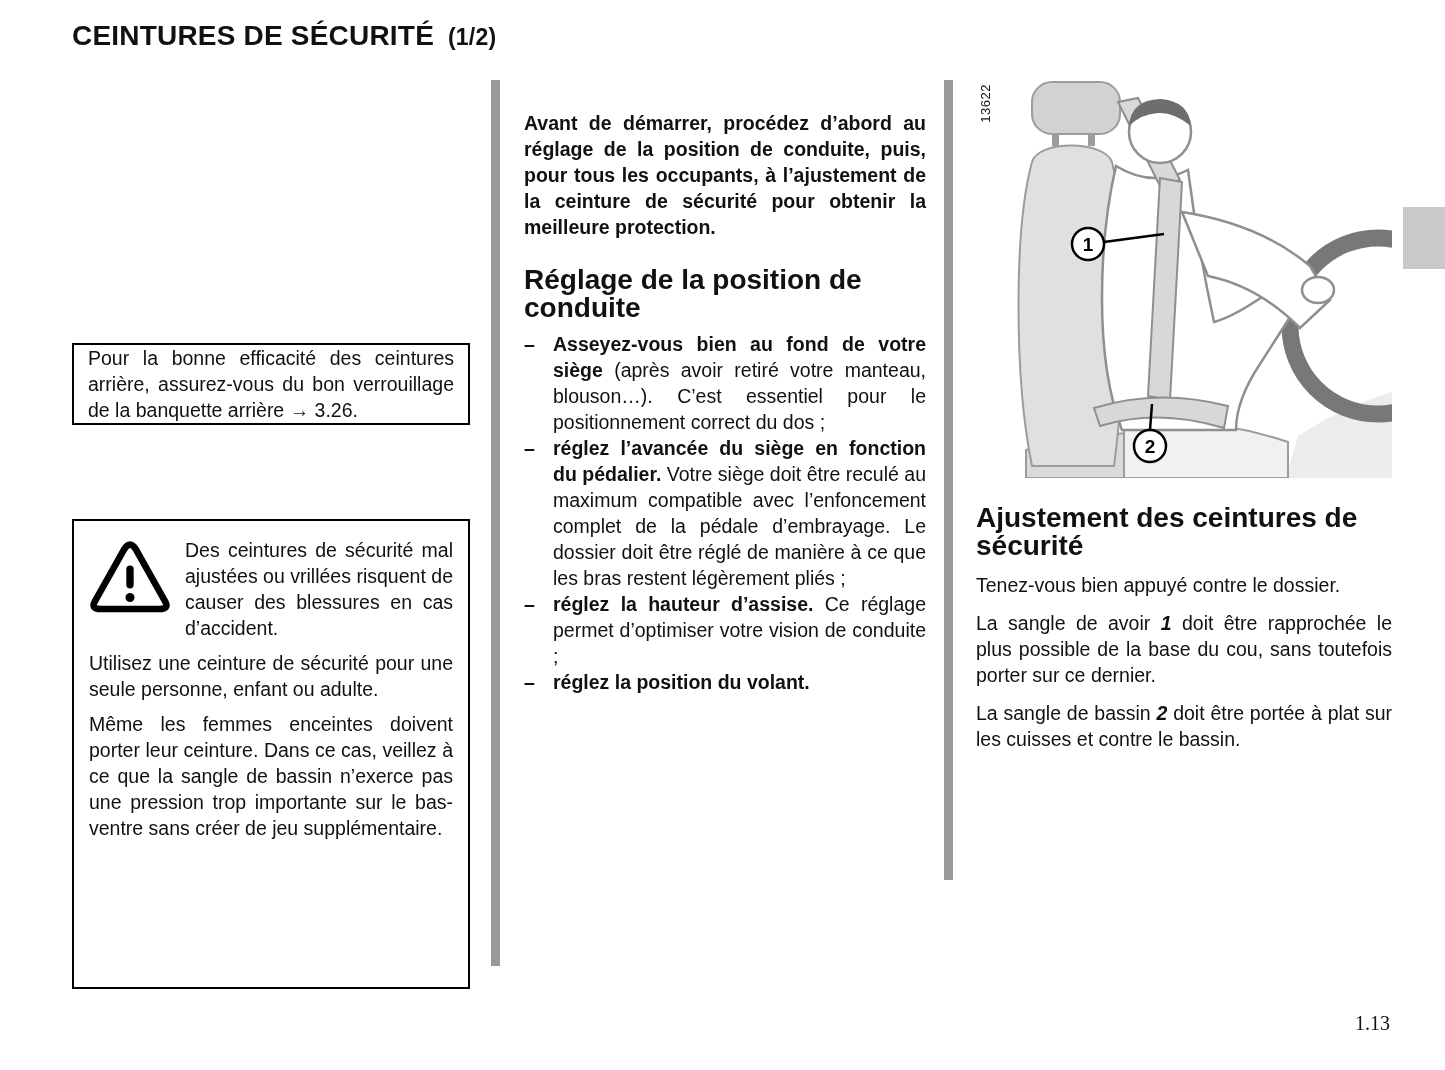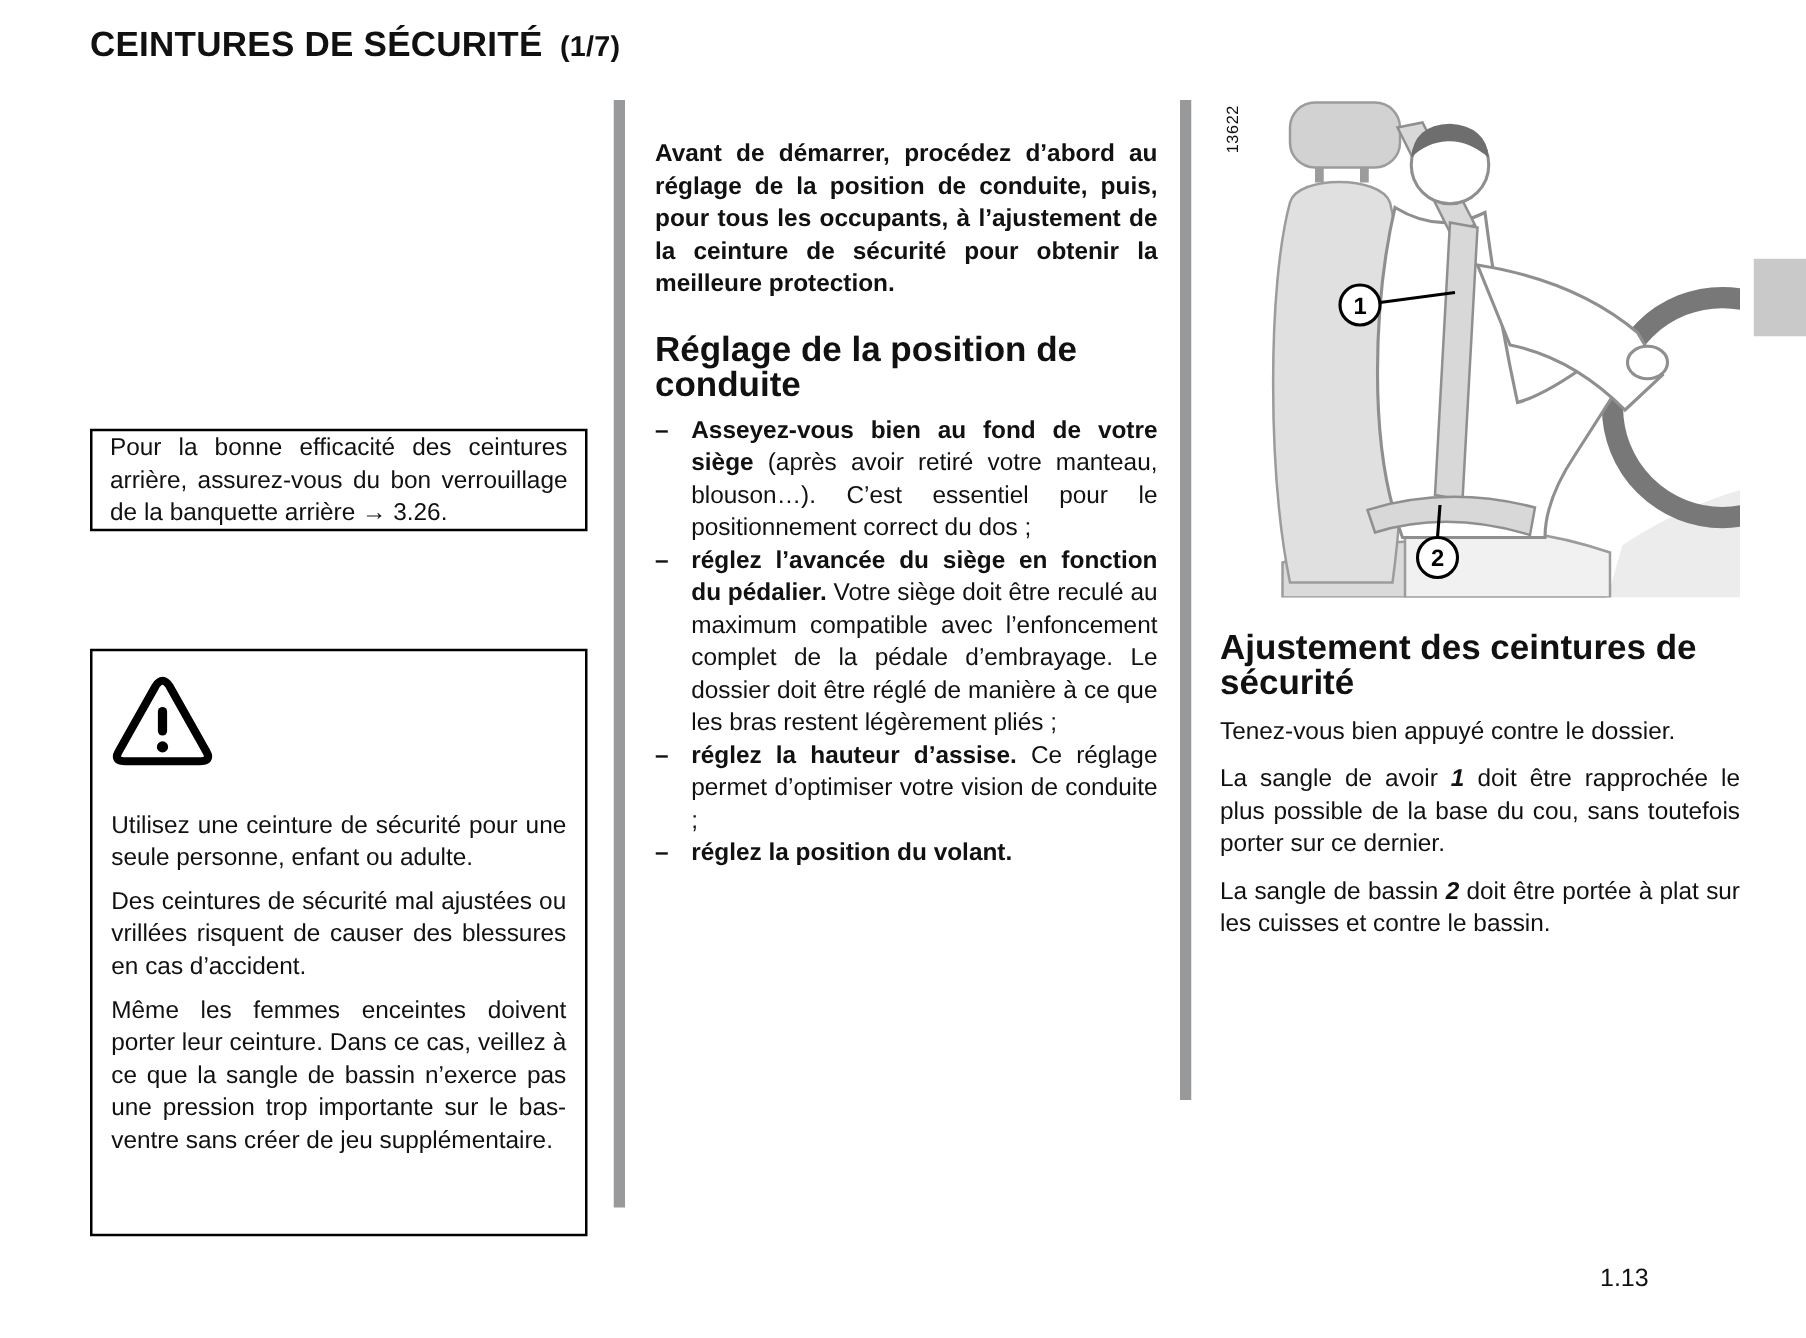--- a/index.html
+++ b/index.html
@@ -29,48 +29,48 @@
   .btext{flex:1;font-size:19.5px;line-height:26px;text-align:justify;}
   .col3{position:absolute;left:976px;top:76px;width:416px;}
   .figure{position:relative;width:416px;height:402px;}
   .figure svg{position:absolute;left:0;top:0;}
   .fig-code{position:absolute;left:2px;top:8px;writing-mode:vertical-rl;transform:rotate(180deg);
     font-size:13px;letter-spacing:.5px;color:#111;z-index:2;}
   .col3 .heading{margin-top:26px;margin-bottom:0;}
   .cpar{margin-top:12px;}
   .num{font-weight:bold;font-style:italic;}
   .side-tab{position:absolute;left:1403px;top:207px;width:42px;height:62px;background:#c9c9c9;}
-  .page-num{position:absolute;left:1280px;top:1012px;width:110px;text-align:left;font-size:20px;}
+  .page-num{position:absolute;left:1280px;top:1012px;width:110px;text-align:right;font-size:20px;font-family:Liberation Serif, serif;}
   svg text.callout{font-family:"Liberation Sans",sans-serif;font-weight:bold;font-size:19px;}
 </style>
 </head>
 <body>
 
 <div class="page">
 
   <h1 class="title">
     <span>CEINTURES DE SÉCURITÉ</span>
-    <span class="title-suffix">(1/7)</span>
+    <span class="title-suffix">(1/2)</span>
   </h1>
 
 
   <div class="note-box">
     <p class="body"><span>Pour la bonne efficacité des ceintures arrière, assurez-vous du bon verrouillage de la banquette arrière </span><span>→ 3.26.</span></p>
   </div>
 
   <div class="warning-box">
     <span class="warn-icon">
       <svg viewBox="0 0 100 92" width="82" height="76">
         <path d="M43 12 L7 76 Q2 85 14 85 L86 85 Q98 85 93 76 L57 12 Q50 1 43 12 Z" fill="#ffffff" stroke="#000000" stroke-width="8" stroke-linejoin="round"></path>
         <rect x="45.5" y="32" width="9" height="28" rx="4.5" fill="#000"></rect>
         <circle cx="50" cy="71" r="5.5" fill="#000"></circle>
       </svg>
     </span>
+    <p class="body wpar">Des ceintures de sécurité mal ajustées ou vrillées risquent de causer des blessures en cas d’accident.</p>
     <p class="body wpar" style="clear:left;">Utilisez une ceinture de sécurité pour une seule personne, enfant ou adulte.</p>
-    <p class="body wpar">Des ceintures de sécurité mal ajustées ou vrillées risquent de causer des blessures en cas d’accident.</p>
     <p class="body wpar">Même les femmes enceintes doivent porter leur ceinture. Dans ce cas, veillez à ce que la sangle de bassin n’exerce pas une pression trop importante sur le bas-ventre sans créer de jeu supplémentaire.</p>
   </div>
 
   <div class="vbar vbar1"></div>
 
   <div class="col2">
     <p class="body bold-intro">Avant de démarrer, procédez d’abord au réglage de la position de conduite, puis, pour tous les occupants, à l’ajustement de la ceinture de sécurité pour obtenir la meilleure protection.</p>
     <h2 class="heading">Réglage de la position de conduite</h2>
     <div class="bullets">
       <div class="bullet">

